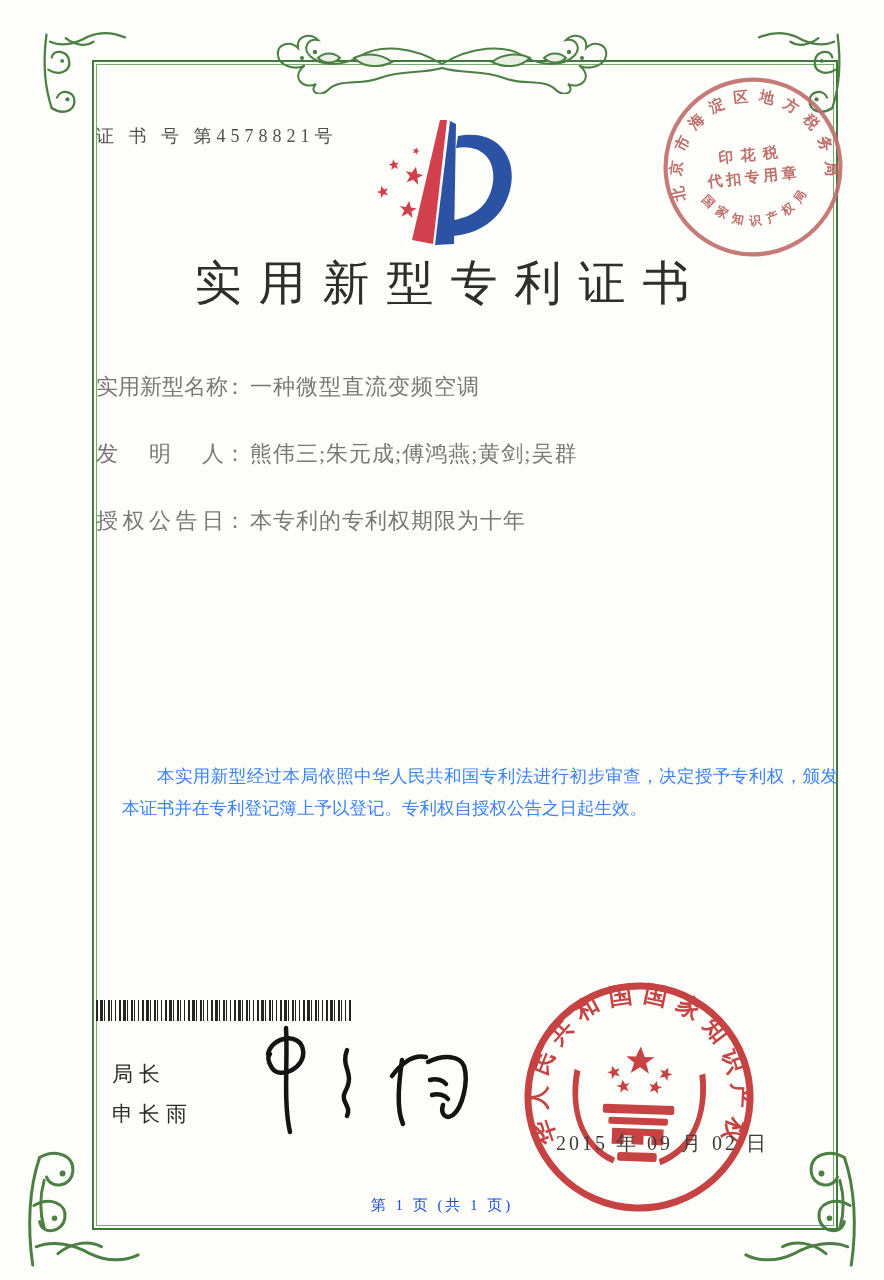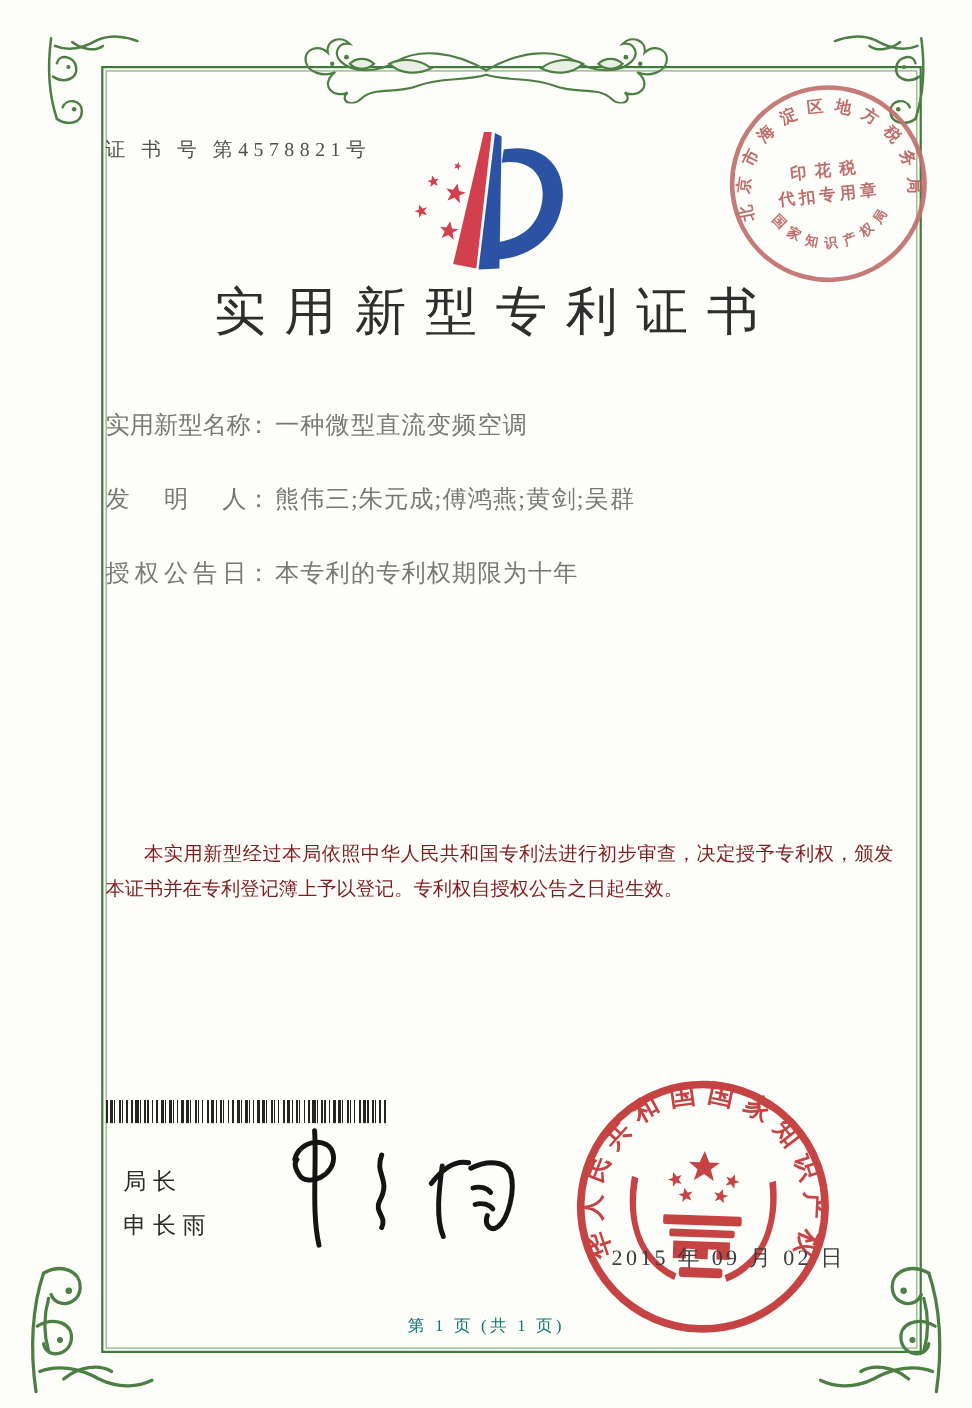--- a/index.html
+++ b/index.html
@@ -36,39 +36,39 @@
   }
   
   .fields{position:absolute;left:96px;top:374px;width:700px;}
   .field-row{height:26px;line-height:26px;margin-bottom:41px;font-size:22px;color:#787878;white-space:nowrap;}
   .field-label{display:inline-block;width:128px;text-align:justify;text-align-last:justify;vertical-align:top;}
   .field-colon{display:inline-block;vertical-align:top;}
   .field-value{display:inline-block;margin-left:4px;letter-spacing:1px;vertical-align:top;}
   
   .body-text{
     position:absolute;left:96px;top:760px;width:716px;
-    font-size:17.5px;line-height:32px;color:#7f1d1d;text-align:justify;
+    font-size:17.5px;line-height:32px;color:#3b82f6;text-align:justify;padding-left:26px;
   }
   .body-text p{margin:0;text-indent:2em;}
   
   .barcode{position:absolute;left:96px;top:1000px;width:256px;height:21px;
     background:repeating-linear-gradient(90deg,
       #252525 0 2px,transparent 2px 4px,
       #252525 4px 7px,transparent 7px 8px,
       #252525 8px 9px,transparent 9px 12px,
       #252525 12px 14px,transparent 14px 15px,
       #252525 15px 16px,transparent 16px 19px,
       #252525 19px 20px,transparent 20px 23px);
   }
   .director-title{position:absolute;left:112px;top:1060px;font-size:21px;letter-spacing:6px;color:#2b2b2b;}
   .director-name{position:absolute;left:112px;top:1100px;font-size:21px;letter-spacing:6px;color:#2b2b2b;}
   .signature{position:absolute;left:250px;top:1020px;width:238px;height:120px;}
   .official-seal{position:absolute;left:520px;top:978px;width:238px;height:238px;opacity:.95;transform:rotate(2deg);}
   .issue-date{position:absolute;left:556px;top:1130px;font-size:20px;letter-spacing:3px;color:#3c3c3c;z-index:6;}
-  .footer{position:absolute;left:0;right:0;top:1196px;text-align:center;font-size:15px;letter-spacing:3px;color:#0f766e;}
+  .footer{position:absolute;left:0;right:0;top:1196px;text-align:center;font-size:15px;letter-spacing:3px;color:#1d4ed8;}
   svg{display:block;}
 </style>
 </head>
 <body>
 
 <div class="frame">
   <div class="frame-inner"></div>
 </div>
 
 <div class="corner c-tl">

